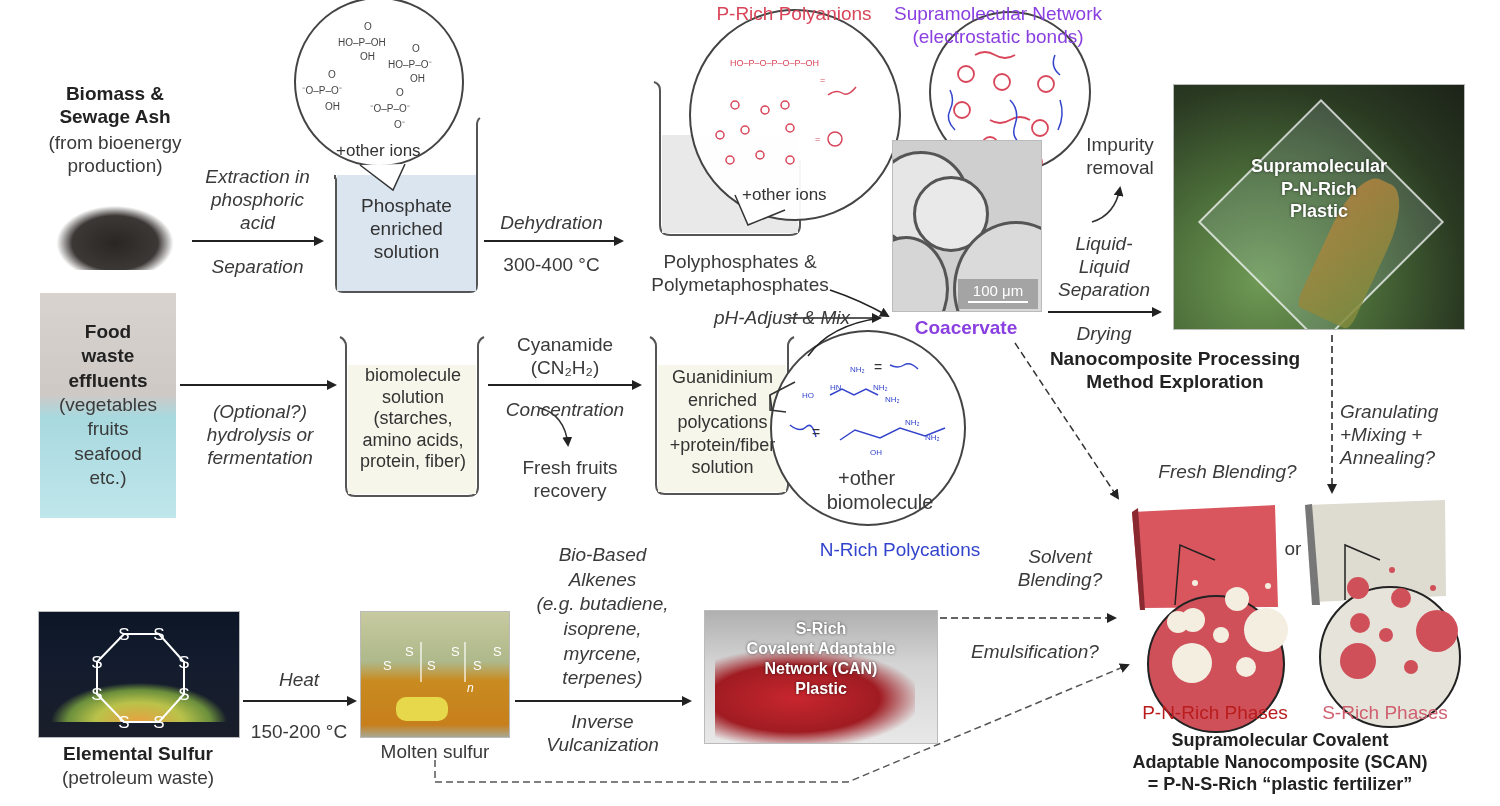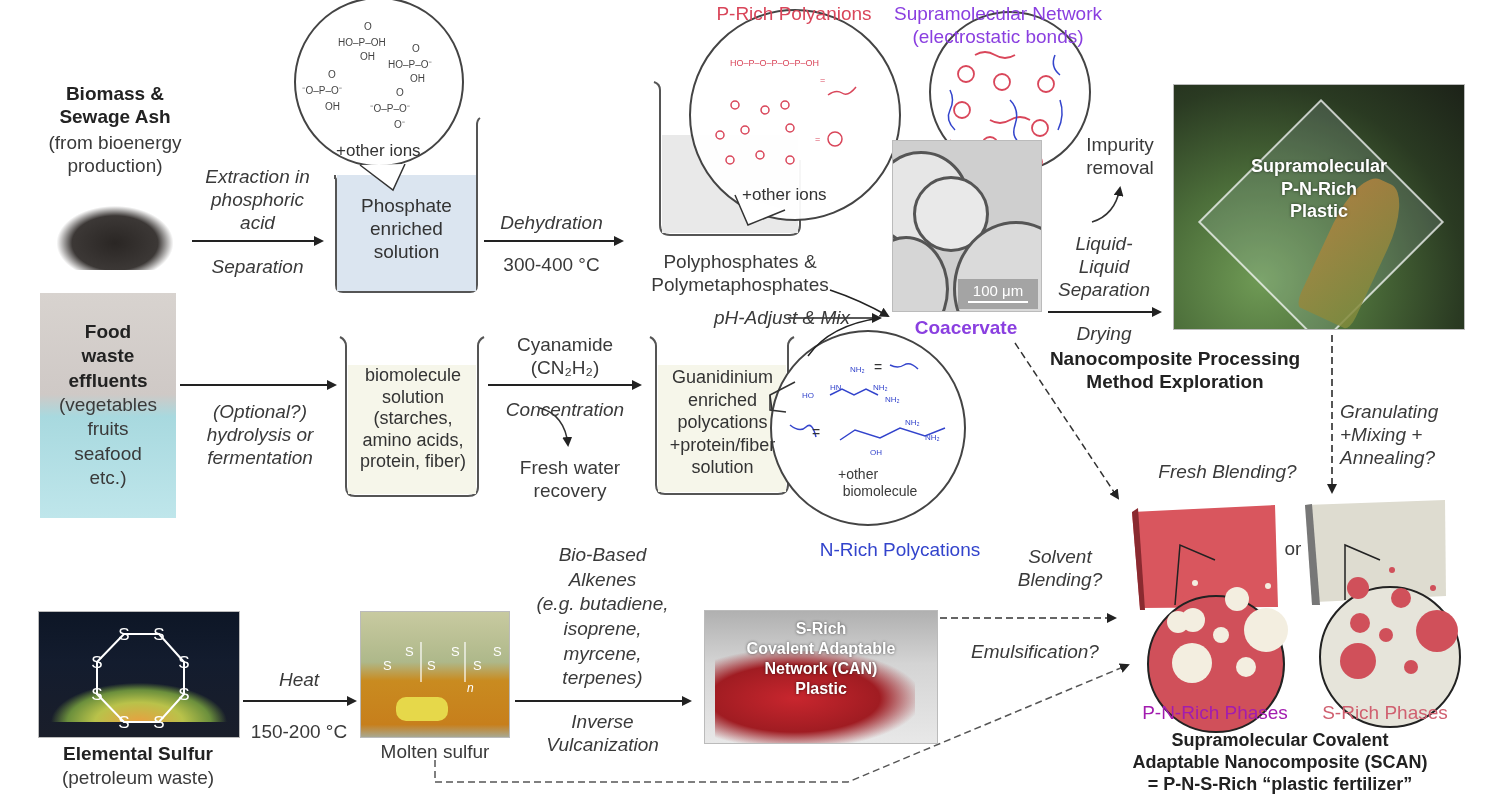--- a/index.html
+++ b/index.html
@@ -4,21 +4,21 @@
 <style>
   html,body{margin:0;padding:0;background:#fff;}
   body{width:1500px;height:806px;position:relative;overflow:hidden;font-family:"Liberation Sans",sans-serif;color:#333;}
   .abs{position:absolute;}
   .t{position:absolute;text-align:center;line-height:1.22;font-size:19px;color:#3a3a3a;white-space:nowrap;}
   .b{font-weight:bold;color:#222;}
   .i{font-style:italic;}
   .red{color:#d9465a;}
   .purple{color:#8a3fe0;}
   .blue{color:#3344cc;}
-  .lightgrey{color:#a21caf;}
+  .lightgrey{color:#b91c1c;}
   .pink{color:#d06070;}
   svg.overlay{position:absolute;left:0;top:0;}
   .photo{position:absolute;overflow:hidden;border:1px solid #bbb;}
   .photo-label{position:absolute;left:0;right:0;text-align:center;color:#fff;font-weight:bold;font-size:17px;line-height:1.25;text-shadow:0 0 3px rgba(0,0,0,.6);}
   .beaker-text{position:absolute;text-align:center;font-size:18px;line-height:1.2;color:#333;}
   .circ-text{position:absolute;font-size:17px;color:#333;white-space:nowrap;}
 </style>
 </head>
 <body>
 
@@ -313,21 +313,21 @@
   <div>hydrolysis or</div>
   <div>fermentation</div>
 </div>
 
 <div class="t" style="left:495px;top:333px;width:140px;">
   <div>Cyanamide</div>
   <div>(CN₂H₂)</div>
 </div>
 <div class="t i" style="left:495px;top:398px;width:140px;">Concentration</div>
 <div class="t" style="left:500px;top:456px;width:140px;">
-  <div>Fresh water</div>
+  <div>Fresh fruits</div>
   <div>recovery</div>
 </div>
 
 <div class="t i" style="left:682px;top:306px;width:200px;">pH-Adjust &amp; Mix</div>
 
 <div class="t" style="left:1070px;top:133px;width:100px;">
   <div>Impurity</div>
   <div>removal</div>
 </div>
 <div class="t i" style="left:1045px;top:232px;width:118px;">
@@ -390,21 +390,21 @@
   <div>protein, fiber)</div>
 </div>
 
 <div class="beaker-text" style="left:650px;top:366px;width:145px;line-height:1.25;">
   <div>Guanidinium</div>
   <div>enriched</div>
   <div>polycations</div>
   <div>+protein/fiber</div>
   <div>solution</div>
 </div>
-<div class="t" style="left:810px;top:466px;width:140px;font-size:14px;">
+<div class="t" style="left:810px;top:466px;width:140px;font-size:20px;">
   <div style="text-align:left;padding-left:28px;">+other</div>
   <div>biomolecule</div>
 </div>
 
 <div class="t red" style="left:684px;top:2px;width:220px;font-size:19px;">P-Rich Polyanions</div>
 <div class="t purple" style="left:888px;top:2px;width:220px;font-size:19px;">
   <div>Supramolecular Network</div>
   <div>(electrostatic bonds)</div>
 </div>
 <div class="t blue" style="left:790px;top:538px;width:220px;">N-Rich Polycations</div>

